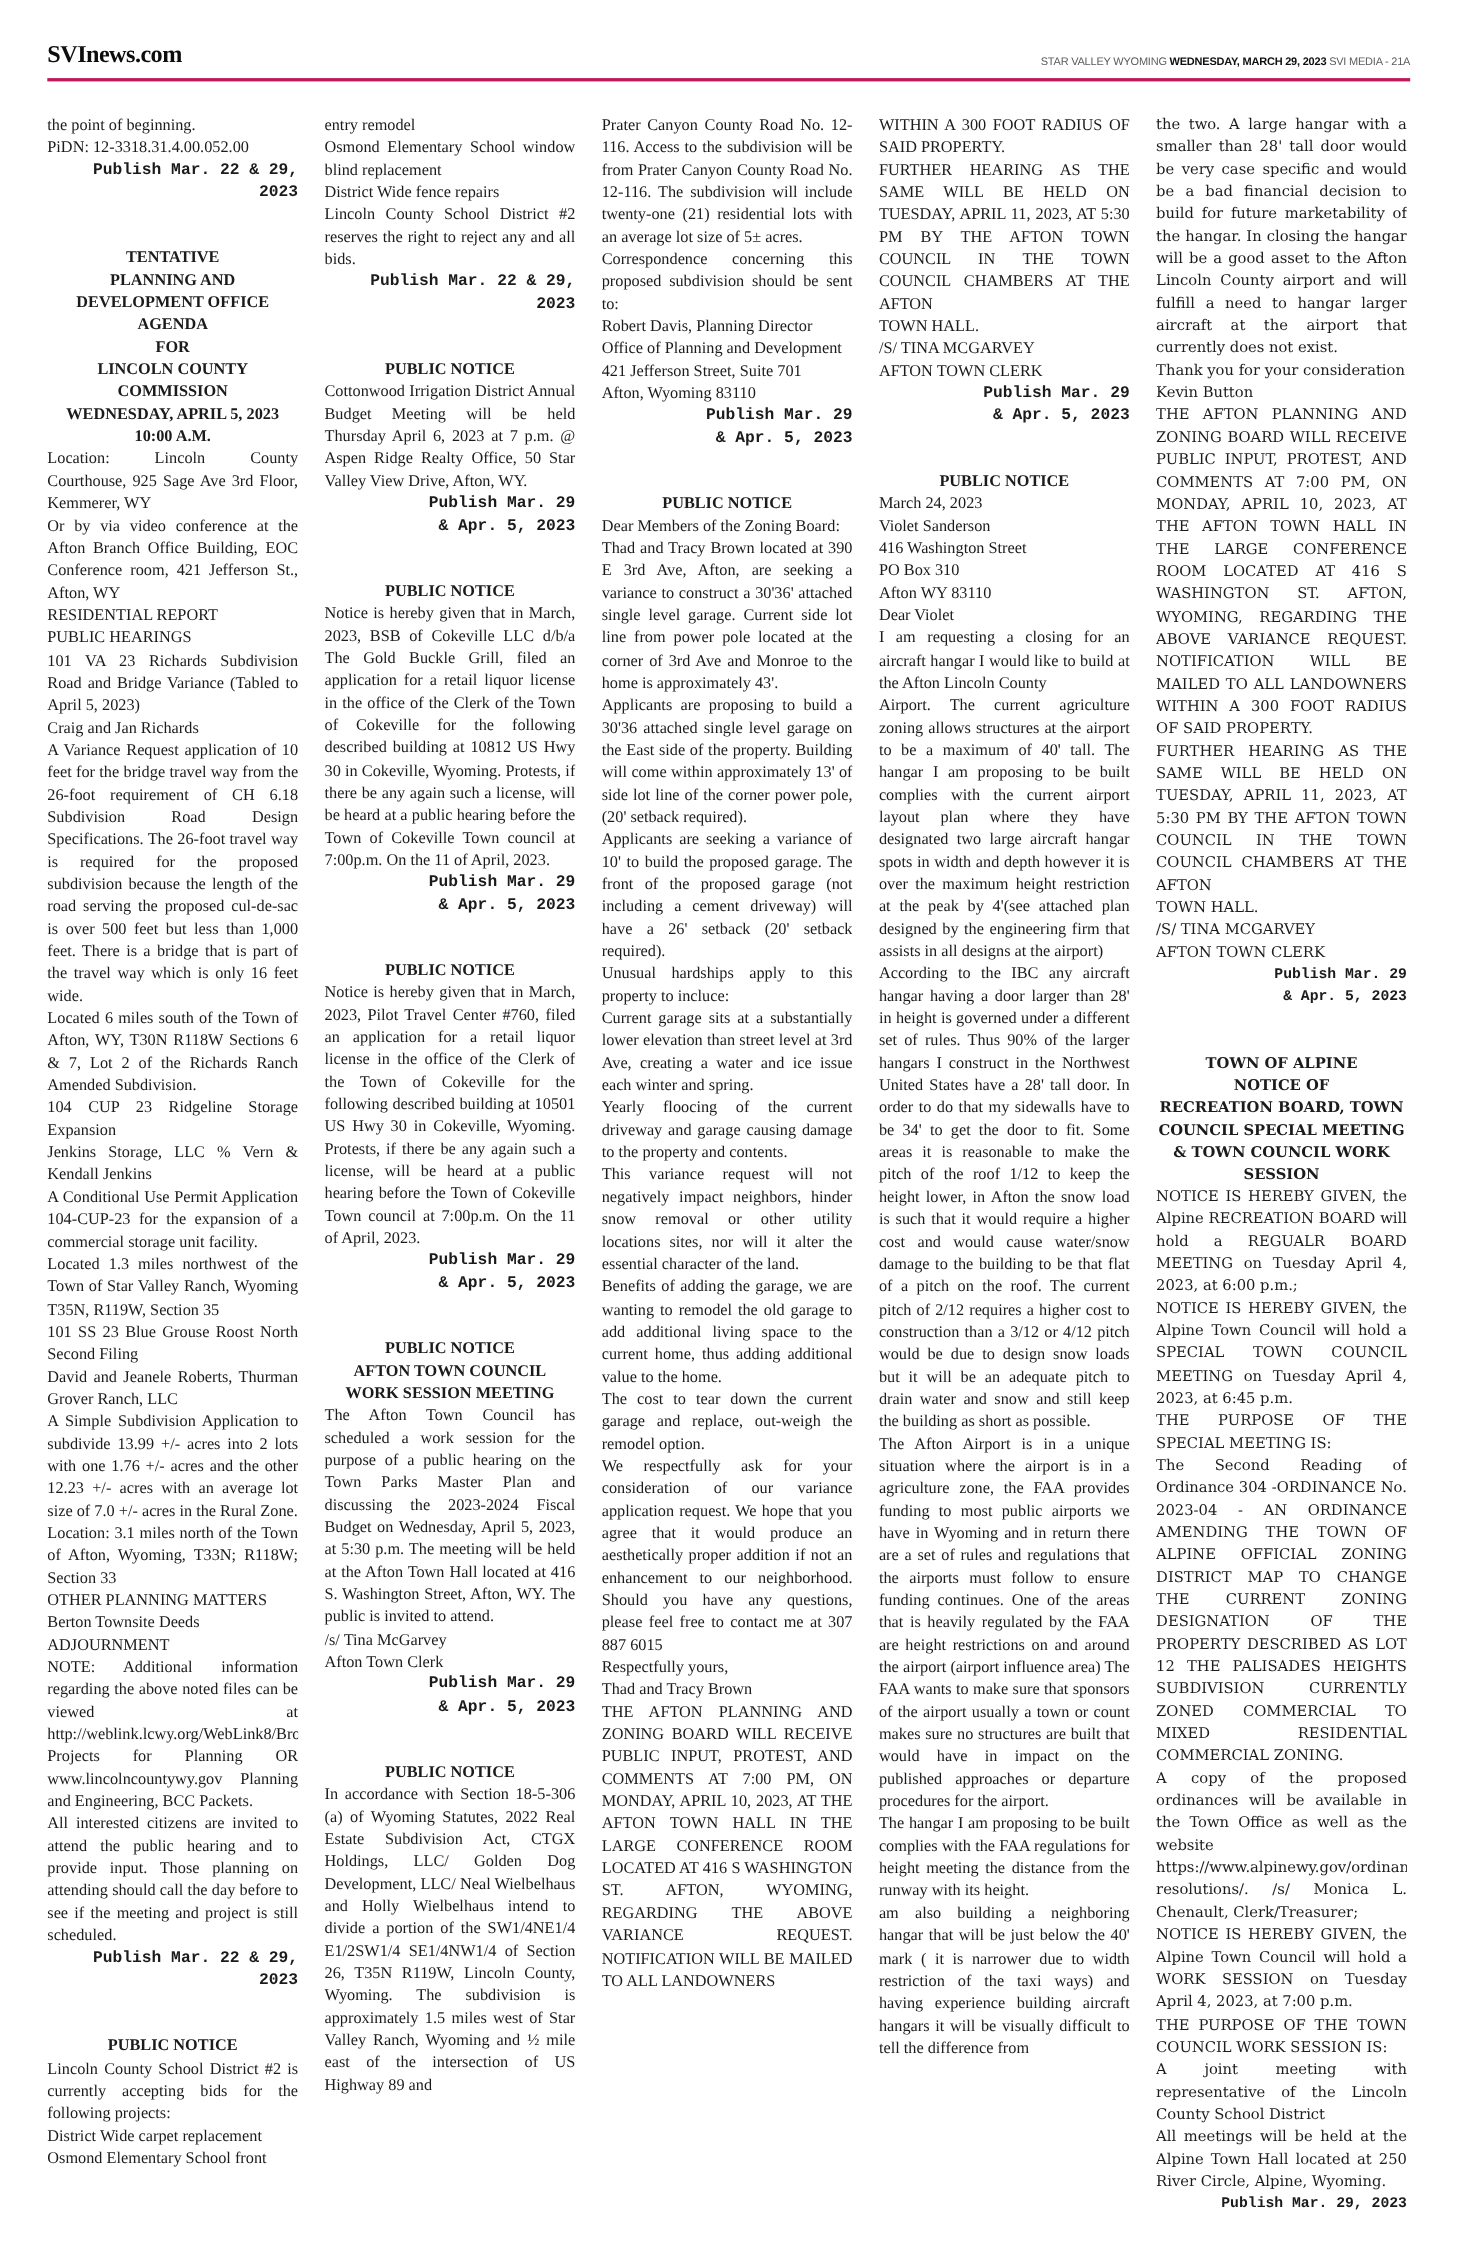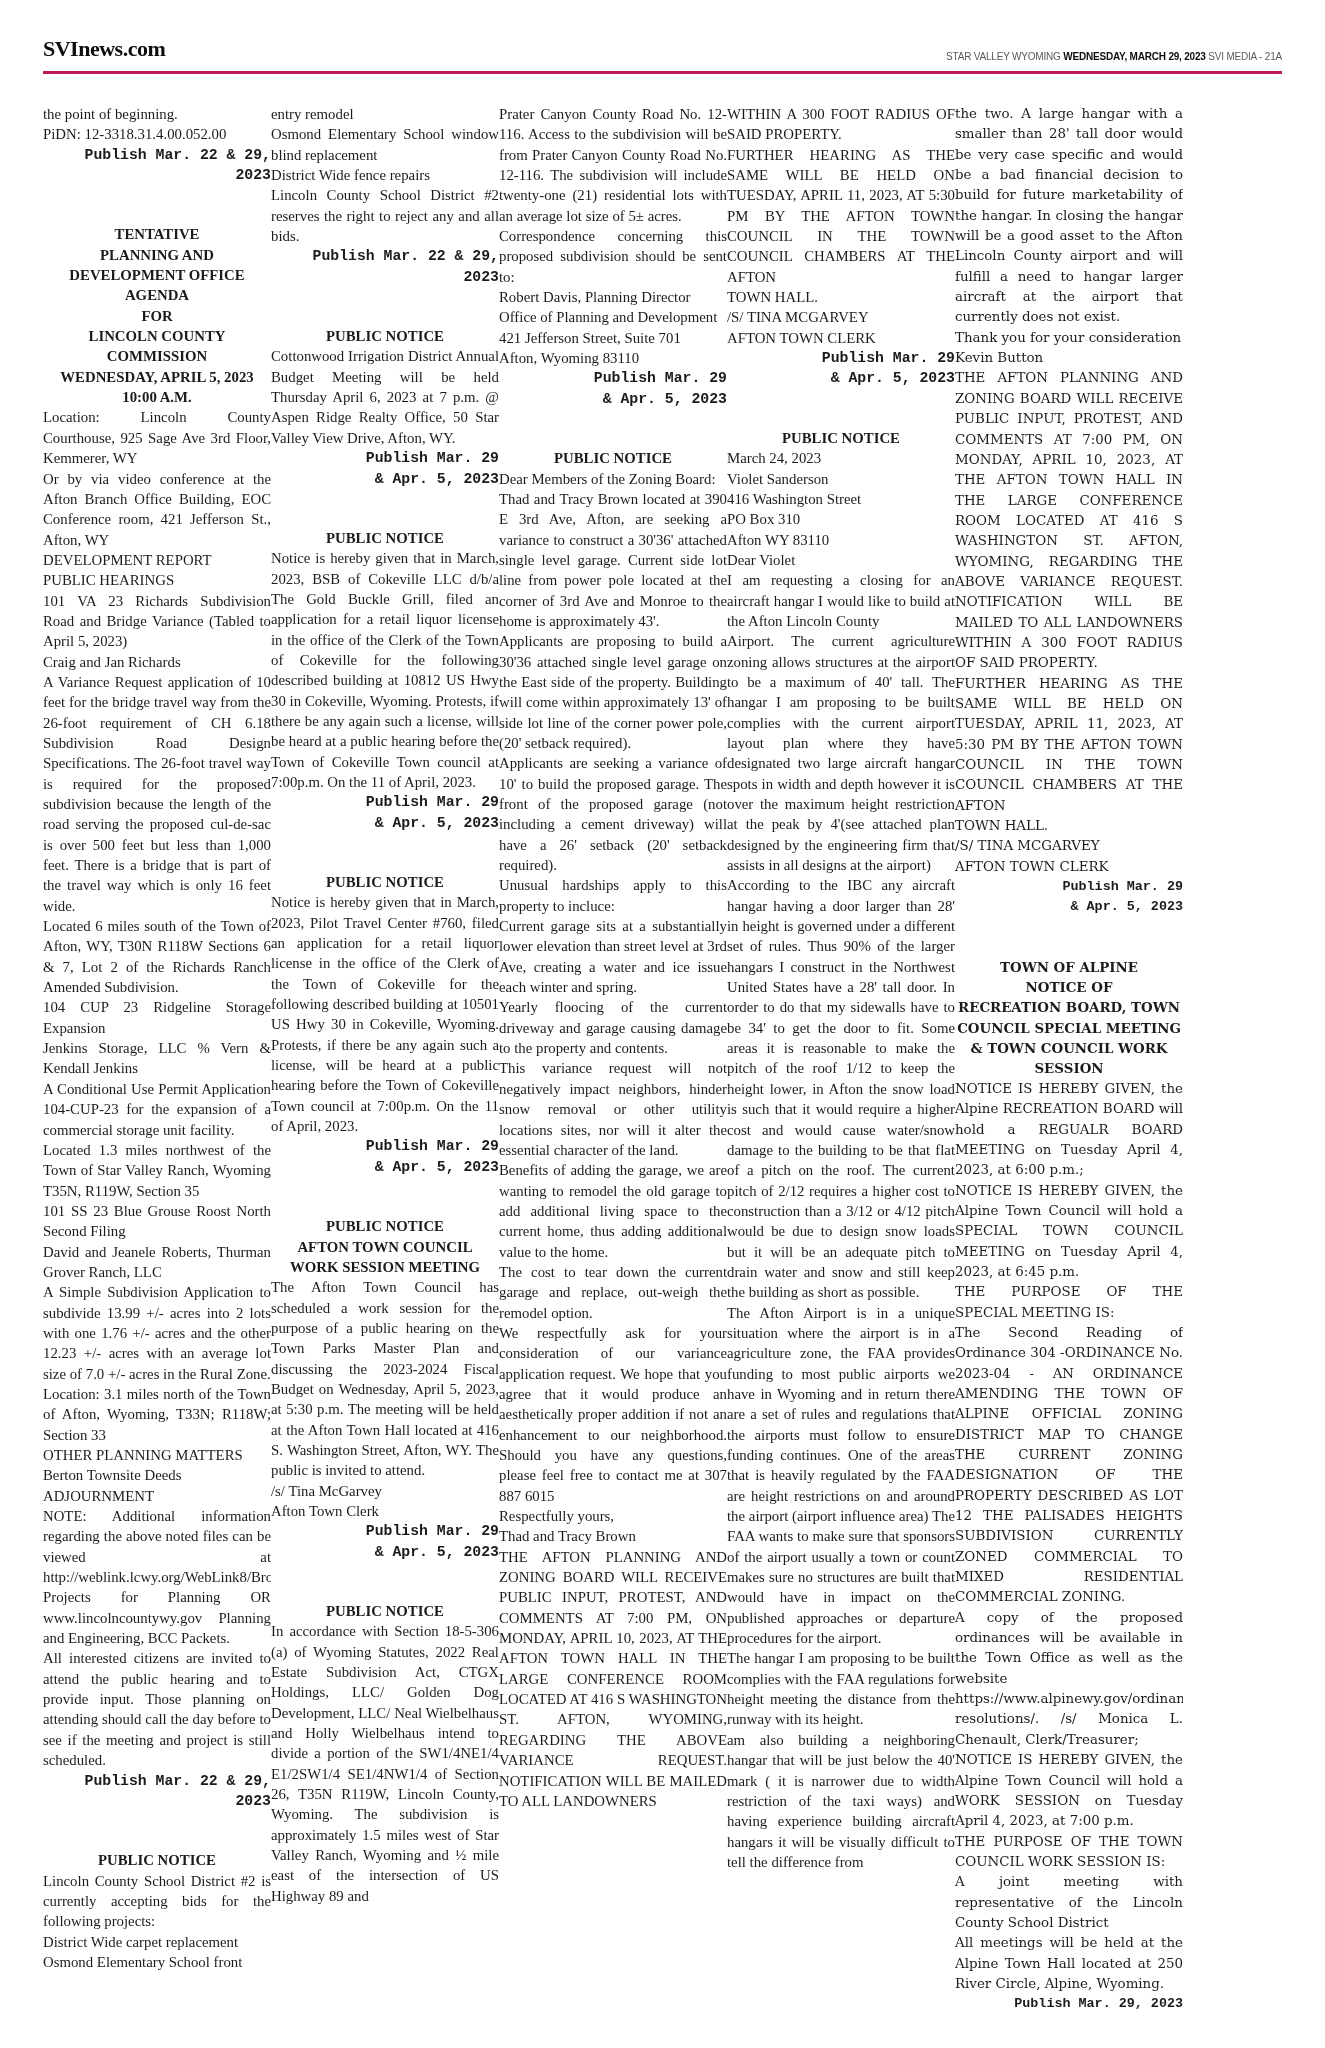--- a/index.html
+++ b/index.html
@@ -16,21 +16,21 @@
   .site-logo{
     font-family:"Liberation Serif",serif;font-weight:700;font-size:22px;
     letter-spacing:-0.5px;color:#0d0d0d;
   }
   .masthead-right{
     font-family:"Liberation Sans",sans-serif;font-size:10px;
     letter-spacing:-0.2px;color:#5a5a5a;white-space:nowrap;
   }
   .masthead-right .mh-bold{font-weight:700;color:#0e0e0e;}
   .cols{
-    display:flex;margin-top:30px;height:1935px;overflow:hidden;
+    display:flex;gap:24px;margin-top:30px;height:1935px;overflow:hidden;
   }
   .col{
     width:228px;flex:0 0 228px;font-size:14.8px;line-height:20.35px;
     text-align:justify;overflow:hidden;
   }
   .col p{margin:0;padding:0;}
   .col p.h{font-weight:700;text-align:center;}
   .col p.pub{font-weight:700;text-align:right;font-family:Liberation Mono, monospace;}
   .col .gap{height:39px;}
   
@@ -46,21 +46,21 @@
   </header>
   <div class="cols" id="columns">
       <div class="col">
         <p>the point of beginning.</p>
         <p>PiDN: 12-3318.31.4.00.052.00</p>
         <p class="pub">Publish Mar. 22 &amp; 29, 2023</p>
         <div class="gap"></div>
         <p class="h">TENTATIVE<br>PLANNING AND<br>DEVELOPMENT OFFICE<br>AGENDA<br>FOR<br>LINCOLN COUNTY<br>COMMISSION<br>WEDNESDAY, APRIL 5, 2023<br>10:00 A.M.</p>
         <p>Location: Lincoln County Courthouse, 925 Sage Ave 3rd Floor, Kemmerer, WY</p>
         <p>Or by via video conference at the Afton Branch Office Building, EOC Conference room, 421 Jefferson St., Afton, WY</p>
-        <p>DEVELOPMENT REPORT</p>
+        <p>RESIDENTIAL REPORT</p>
         <p>PUBLIC HEARINGS</p>
         <p>101 VA 23 Richards Subdivision Road and Bridge Variance (Tabled to April 5, 2023)</p>
         <p>Craig and Jan Richards</p>
         <p>A Variance Request application of 10 feet for the bridge travel way from the 26-foot requirement of CH 6.18 Subdivision Road Design Specifications. The 26-foot travel way is required for the proposed subdivision because the length of the road serving the proposed cul-de-sac is over 500 feet but less than 1,000 feet.  There is a bridge that is part of the travel way which is only 16 feet wide.</p>
         <p>Located 6 miles south of the Town of Afton, WY, T30N R118W Sections 6 &amp; 7, Lot 2 of the Richards Ranch Amended Subdivision.</p>
         <p>104 CUP 23 Ridgeline Storage Expansion</p>
         <p>Jenkins Storage, LLC % Vern &amp; Kendall Jenkins</p>
         <p>A Conditional Use Permit Application 104-CUP-23 for the expansion of a commercial storage unit facility.</p>
         <p>Located 1.3 miles northwest of the Town of Star Valley Ranch, Wyoming T35N, R119W, Section 35</p>
         <p>101 SS 23 Blue Grouse Roost North Second Filing</p>

